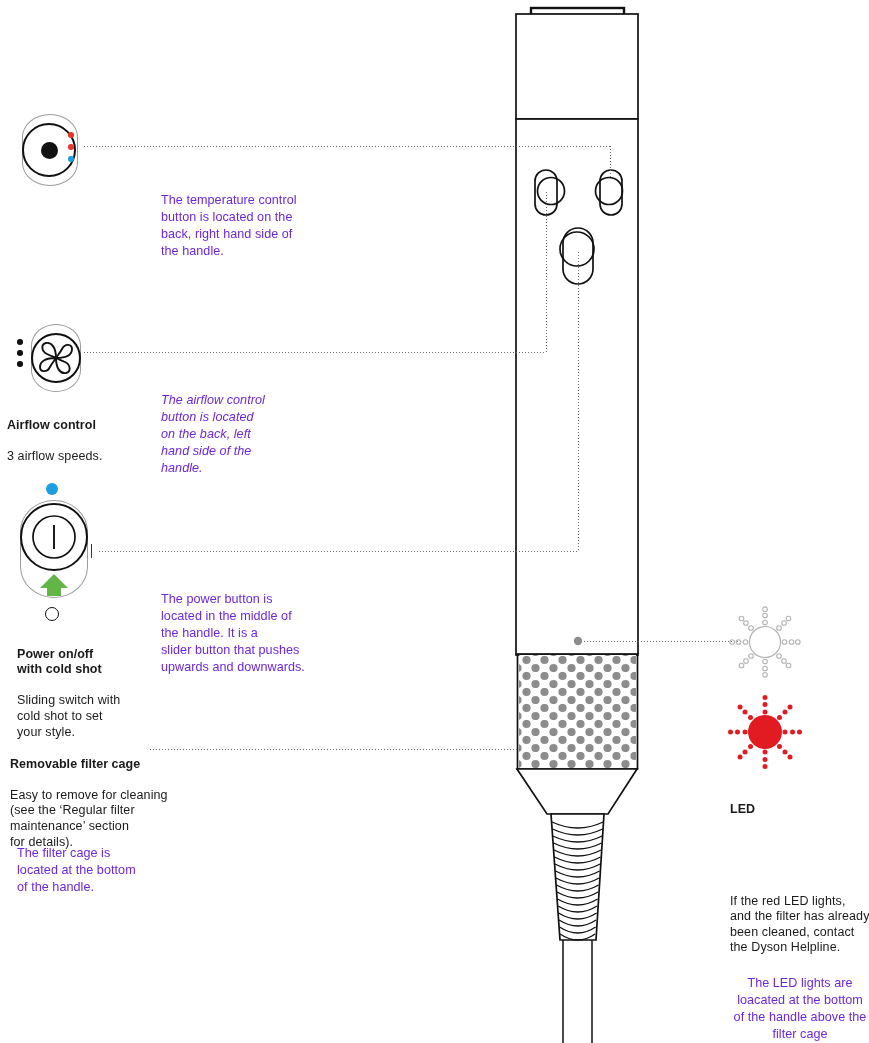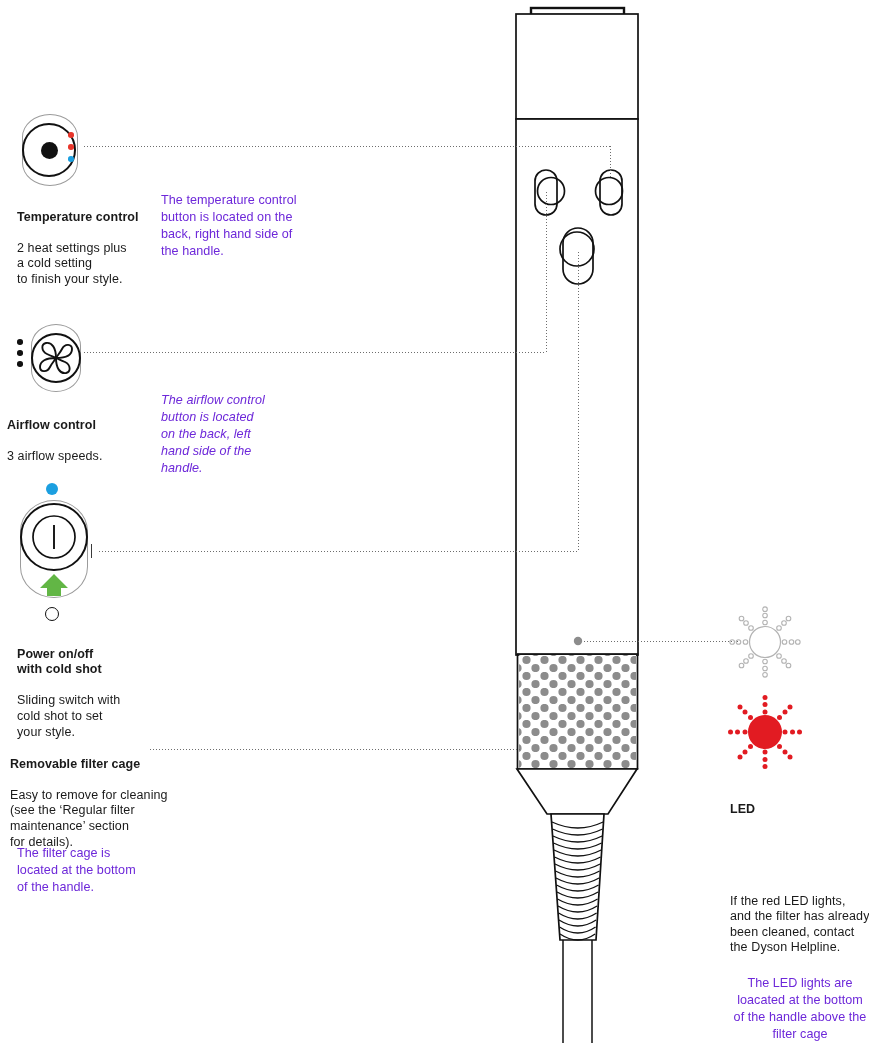--- a/index.html
+++ b/index.html
@@ -185,26 +185,20 @@
 
   <div class="abs" style="left:16px;top:114px;width:76px;height:72px;">
     <div class="pill-outline" style="left:6px;top:0;width:56px;height:72px;"></div>
     <div class="ring" style="left:6px;top:9px;width:54px;height:54px;"></div>
     <div class="dot" style="left:25px;top:28px;width:17px;height:17px;background:#111;"></div>
   </div>
   <div class="dot" style="left:68px;top:132px;width:5.6px;height:5.6px;background:#E8362B;"></div>
   <div class="dot" style="left:68px;top:144px;width:5.6px;height:5.6px;background:#E8362B;"></div>
   <div class="dot" style="left:68px;top:156px;width:5.6px;height:5.6px;background:#1B9FE0;"></div>
 
-  <div class="callout" style="left:17px;top:194px;width:145px;">
-    <span class="hd">Temperature control</span>
-    <span class="bd">2 heat settings plus
-a cold setting
-to finish your style.</span>
-  </div>
   <div class="note" style="left:161px;top:192px;width:150px;">The temperature control
 button is located on the
 back, right hand side of
 the handle.</div>
 
   <div class="dot" style="left:17px;top:339px;width:5.6px;height:5.6px;background:#111;"></div>
   <div class="dot" style="left:17px;top:350px;width:5.6px;height:5.6px;background:#111;"></div>
   <div class="dot" style="left:17px;top:361px;width:5.6px;height:5.6px;background:#111;"></div>
 
   <div class="abs" style="left:28px;top:324px;width:60px;height:68px;">
@@ -243,20 +237,25 @@
   </div>
   <div class="ring" style="left:45px;top:607px;width:14px;height:14px;border-width:1.6px;border-color:#111;"></div>
 
   <div class="callout" style="left:17px;top:631px;width:150px;">
     <span class="hd">Power on/off
 with cold shot</span>
     <span class="bd">Sliding switch with
 cold shot to set
 your style.</span>
   </div>
+  <div class="note" style="left:161px;top:591px;width:170px;">The power button is
+located in the middle of
+the handle. It is a
+slider button that pushes
+upwards and downwards.</div>
 
   <div class="callout" style="left:10px;top:741px;width:175px;">
     <span class="hd">Removable filter cage</span>
     <span class="bd">Easy to remove for cleaning
 (see the ‘Regular filter
 maintenance’ section
 for details).</span>
   </div>
   <div class="note" style="left:17px;top:845px;width:155px;">The filter cage is
 located at the bottom

